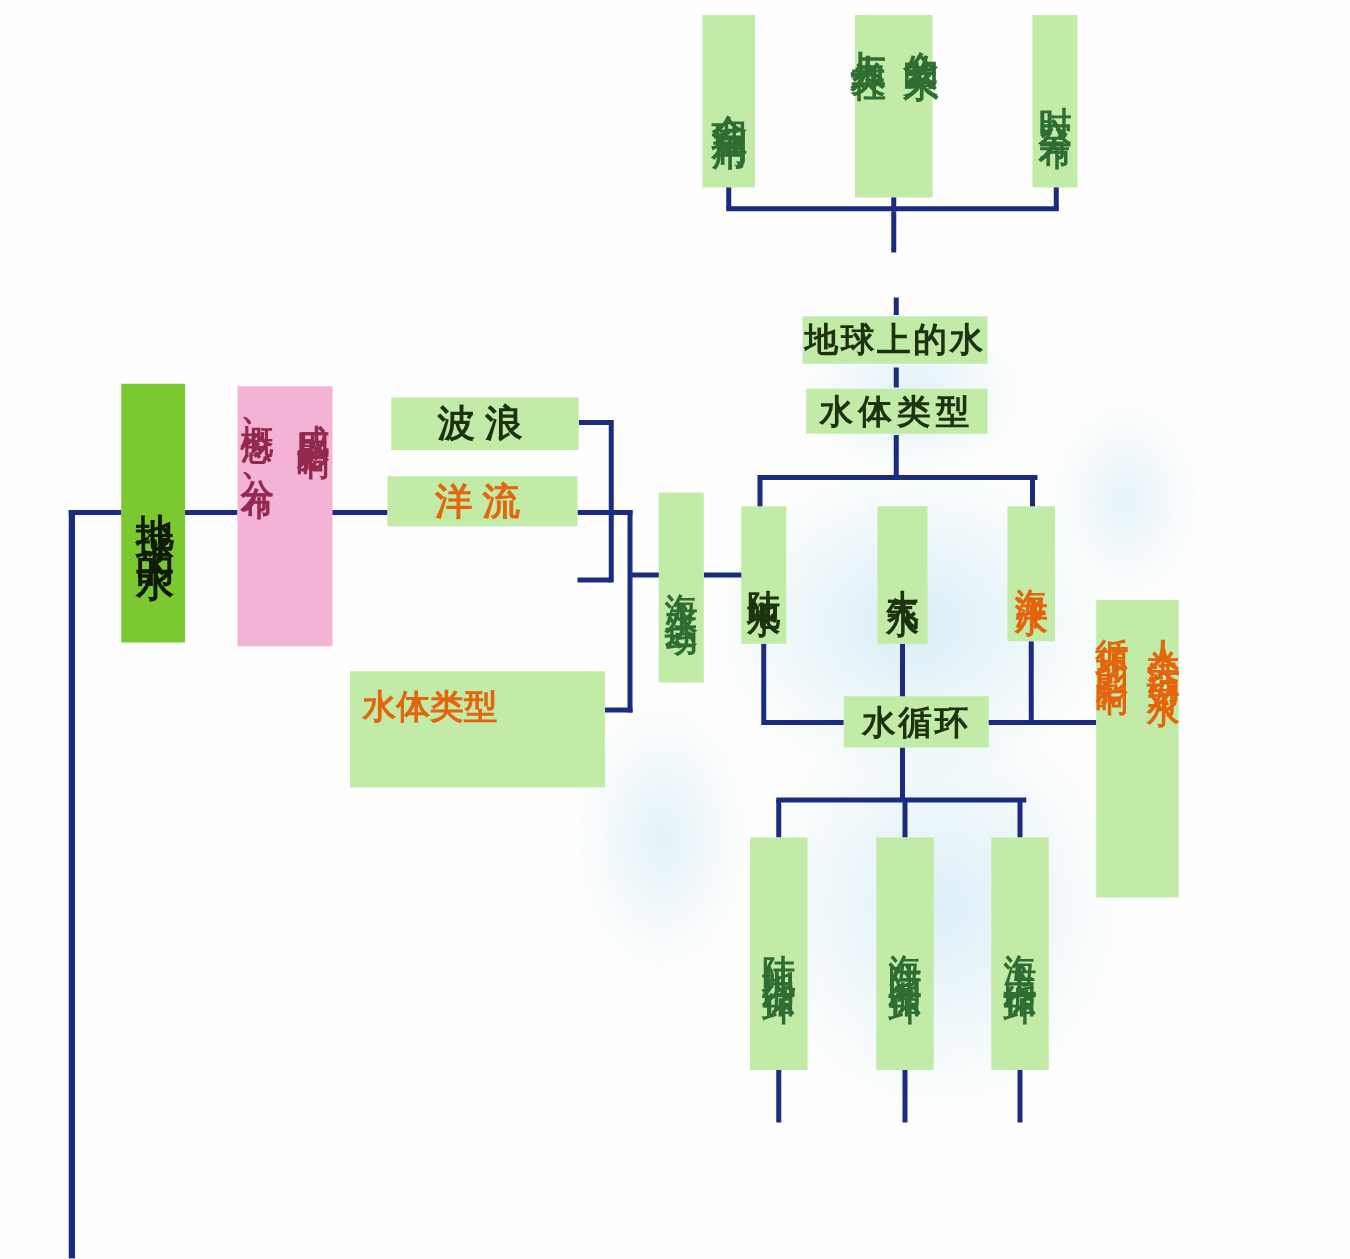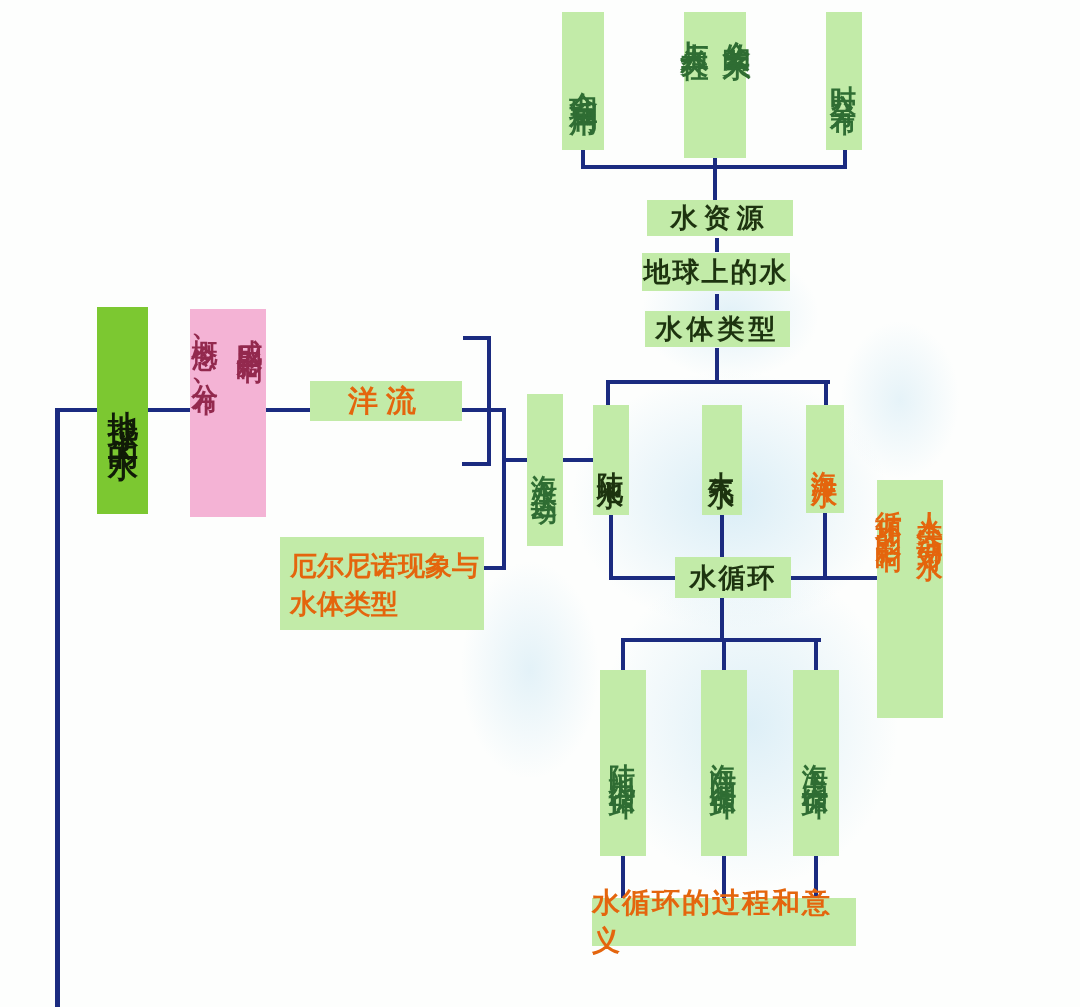--- a/index.html
+++ b/index.html
@@ -78,46 +78,45 @@
     <span class="vt tg fs28 ls6">合理利用</span>
   </div>
   <div class="box cols" style="left:684px;top:12px;width:62px;height:146px;gap:4px;padding-top:6px;">
     <span class="vt tg fs28 ls4">与人类社</span>
     <span class="vt tg fs28 ls4">会的关系</span>
   </div>
   <div class="box" style="left:826px;top:12px;width:36px;height:138px;">
     <span class="vt tg fs26 ls8">时空分布</span>
   </div>
 
-  <div class="box" style="left:647px;top:200px;width:146px;height:36px;">
-    <span class="tk fs27 ls6">水资源</span>
-  </div>
   <div class="box" style="left:642px;top:253px;width:148px;height:38px;">
     <span class="tk fs27 ls2">地球上的水</span>
   </div>
   <div class="box" style="left:645px;top:311px;width:145px;height:36px;">
     <span class="tk fs27 ls4">水体类型</span>
   </div>
 
   <div class="box" style="left:97px;top:307px;width:51px;height:207px;background:#7cc831;">
     <span class="vt tb fs30 ls10">地球上的水</span>
   </div>
   <div class="box cols" style="left:190px;top:309px;width:76px;height:208px;background:#f4b3d5;gap:10px;padding-top:10px;">
     <span class="vt tm fs26 ls6">概念、分布、</span>
     <span class="vt tm fs26 ls6">成因影响</span>
   </div>
 
+  <div class="box" style="left:313px;top:318px;width:150px;height:42px;">
+    <span class="tk fs30 ls8">波浪</span>
+  </div>
   <div class="box" style="left:310px;top:381px;width:152px;height:40px;">
     <span class="to fs30 ls8">洋流</span>
   </div>
   <div class="box" style="left:527px;top:394px;width:36px;height:152px;">
     <span class="vt tg fs26 ls8">海水运动</span>
   </div>
   <div class="box" style="left:280px;top:537px;width:204px;height:93px;flex-direction:column;align-items:flex-start;justify-content:flex-start;padding:10px 0 0 10px;">
-    <span class="to fs27" style="line-height:38px;">厄尔尼诺现象与</span>
     <span class="to fs27" style="line-height:38px;">水体类型</span>
   </div>
 
   <div class="box" style="left:593px;top:405px;width:36px;height:110px;">
     <span class="vt tk fs26 ls6">陆地水</span>
   </div>
   <div class="box" style="left:702px;top:405px;width:40px;height:110px;">
     <span class="vt tk fs26 ls6">大气水</span>
   </div>
   <div class="box" style="left:806px;top:405px;width:38px;height:108px;">
@@ -135,17 +134,14 @@
   <div class="box" style="left:600px;top:670px;width:46px;height:186px;">
     <span class="vt tg fs26 ls8">陆地内循环</span>
   </div>
   <div class="box" style="left:701px;top:670px;width:46px;height:186px;">
     <span class="vt tg fs26 ls8">海陆间循环</span>
   </div>
   <div class="box" style="left:793px;top:670px;width:46px;height:186px;">
     <span class="vt tg fs26 ls8">海上内循环</span>
   </div>
 
-  <div class="box" style="left:592px;top:898px;width:264px;height:48px;">
-    <span class="to fs28 ls2">水循环的过程和意义</span>
-  </div>
 
 </div>
 
 </body></html>

